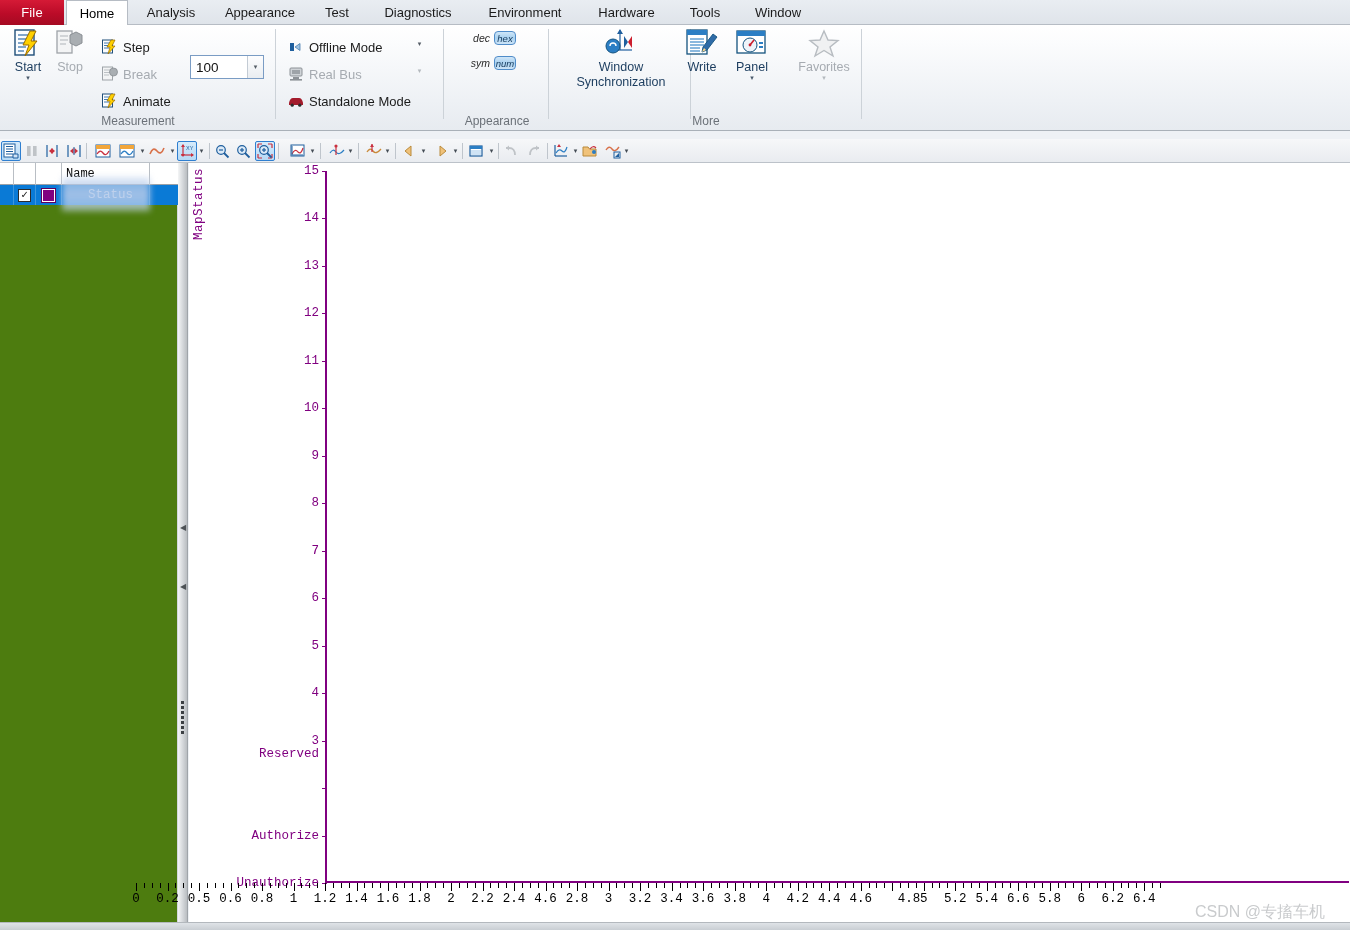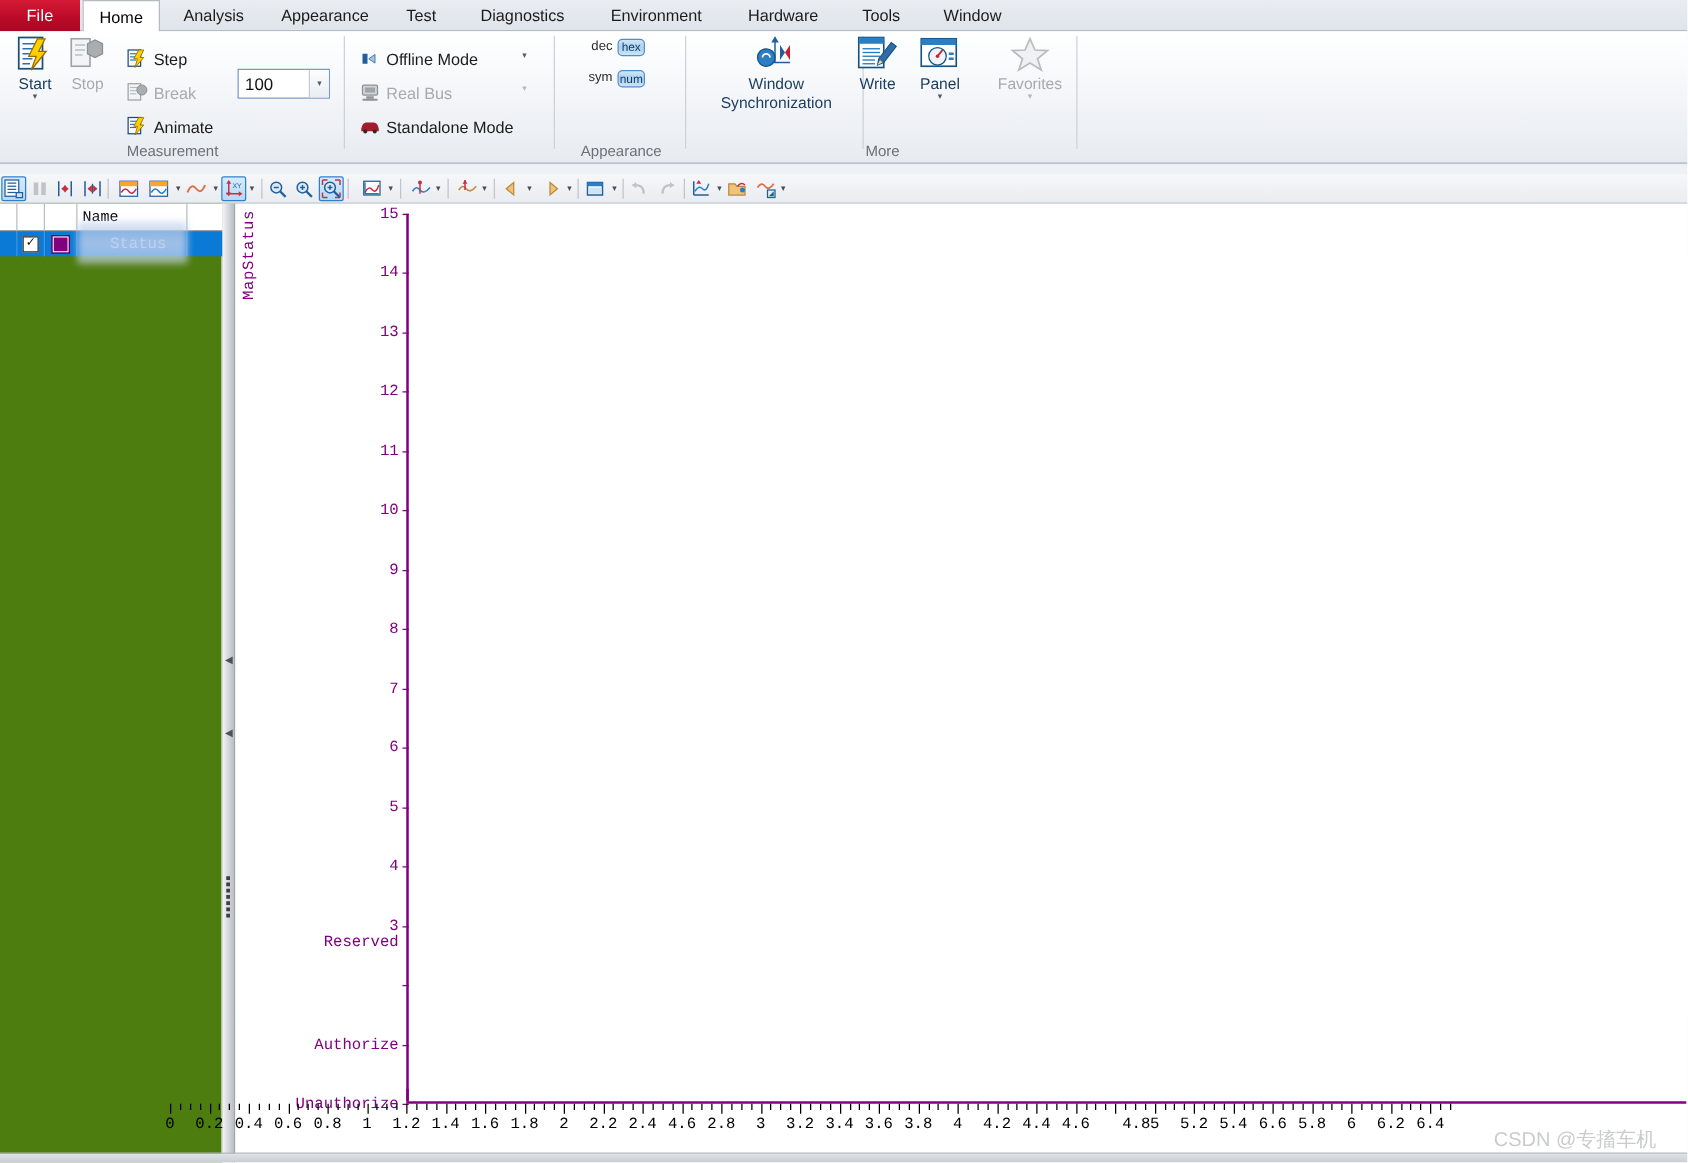--- a/index.html
+++ b/index.html
@@ -101,21 +101,21 @@
     flex: 1 1 auto;
   }
   .spinbox .sbtn {
     width: 16px; height: 100%; border-left: 1px solid #c3cbd4;
     background: linear-gradient(to bottom,#fdfdfe,#e9edf1);
     display: flex; align-items: center; justify-content: center;
     font-size: 7px; color: #555d66;
   }
 
   
-  .togpair { position: absolute; display: flex; gap: 4px; }
+  .togpair { position: absolute; display: flex; align-items: center; gap: 4px; font-style: italic; }
   .togpair .tlab { font-size: 10.5px; color: #2b2b2b; width: 22px; text-align: right; }
   .togbtn {
     width: 22px; height: 14px; border: 1px solid #4f8cc9;
     border-radius: 4px;
     background: linear-gradient(to bottom, #cfe6f8 0%, #a8d1f0 50%, #cde4f7 100%);
     font-size: 9.5px; color: #153a5c;
     display: flex; align-items: center; justify-content: center;
   }
 
   
@@ -898,21 +898,21 @@
       <div class="xminor" style="left: 1104.86px;"></div>
       <div class="xmajor" style="left: 1112.74px;"></div>
       <div class="xminor" style="left: 1120.62px;"></div>
       <div class="xminor" style="left: 1128.49px;"></div>
       <div class="xminor" style="left: 1136.37px;"></div>
       <div class="xmajor" style="left: 1144.25px;"></div>
       <div class="xminor" style="left: 1152.12px;"></div>
       <div class="xminor" style="left: 1160px;"></div>
       <div class="xtlabel" style="left: 136px;">0</div>
       <div class="xtlabel" style="left: 167.508px;">0.2</div>
-      <div class="xtlabel" style="left: 199.015px;">0.4</div>
+      <div class="xtlabel" style="left: 199.015px;">0.5</div>
       <div class="xtlabel" style="left: 230.523px;">0.6</div>
       <div class="xtlabel" style="left: 262.031px;">0.8</div>
       <div class="xtlabel" style="left: 293.538px;">1</div>
       <div class="xtlabel" style="left: 325.046px;">1.2</div>
       <div class="xtlabel" style="left: 356.554px;">1.4</div>
       <div class="xtlabel" style="left: 388.062px;">1.6</div>
       <div class="xtlabel" style="left: 419.569px;">1.8</div>
       <div class="xtlabel" style="left: 451.077px;">2</div>
       <div class="xtlabel" style="left: 482.585px;">2.2</div>
       <div class="xtlabel" style="left: 514.092px;">2.4</div>

